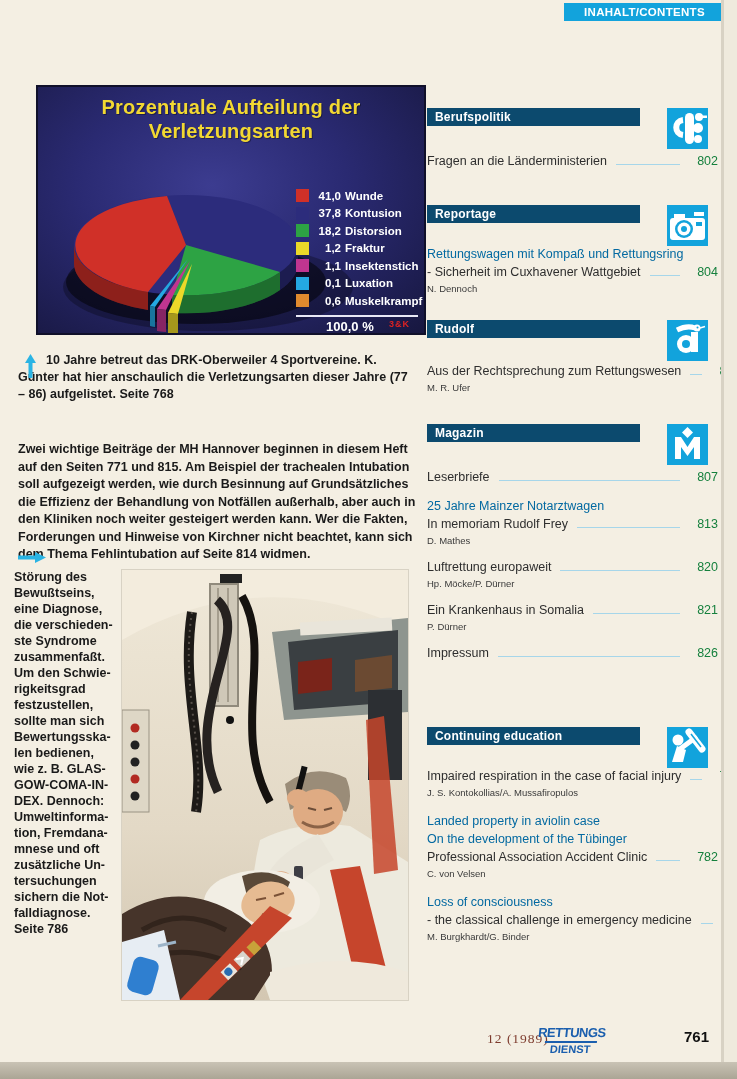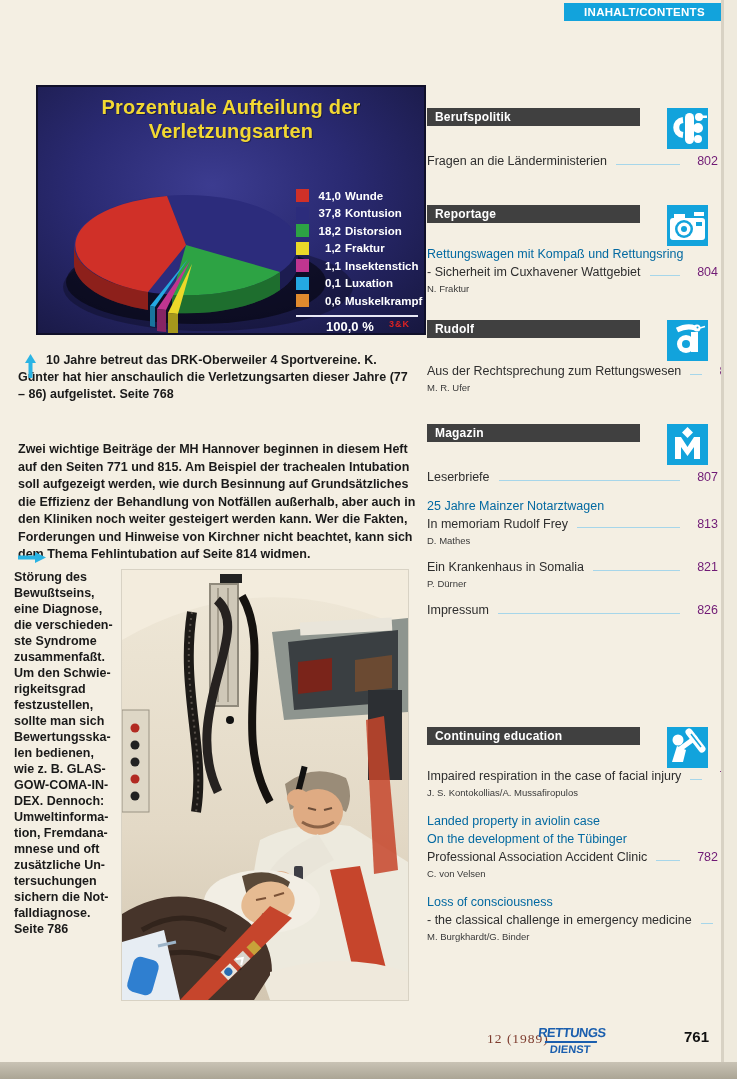--- a/index.html
+++ b/index.html
@@ -41,34 +41,34 @@
   .sidenote-wrap{position:absolute;left:14px;top:552px;width:108px;}
   .right-arrow{display:block;margin-left:4px;margin-bottom:6px;}
   .sidenote{font-weight:bold;font-size:12.5px;line-height:16px;white-space:pre-line;}
   
   .photo{position:absolute;left:122px;top:570px;width:286px;height:430px;overflow:hidden;
       box-shadow:0 0 0 1px #d8d2c4;}
   
   .toc{position:absolute;left:420px;top:0;width:300px;}
   .toc-section{position:absolute;left:0;width:300px;}
   .sec-0{top:108px;} .sec-1{top:205px;} .sec-2{top:320px;} .sec-3{top:424px;} .sec-4{top:727px;}
-  .sec-bar{position:absolute;left:7px;top:0;width:213px;height:18px;background:#404040;
+  .sec-bar{position:absolute;left:7px;top:0;width:213px;height:18px;background:#0c4a6e;
       display:flex;align-items:center;}
   .sec-bar span{color:#fff;font-weight:bold;font-size:12px;margin-left:8px;letter-spacing:.2px;}
   .sec-icon{position:absolute;left:247px;top:0;width:41px;height:41px;}
   .sec-items{position:absolute;left:7px;top:40px;width:291px;}
   .sec-0 .sec-items{top:44px;} .sec-1 .sec-items{top:40px;} .sec-2 .sec-items{top:42px;}
   .sec-3 .sec-items{top:44px;} .sec-4 .sec-items{top:40px;}
   .toc-item{margin-bottom:11px;}
   .sec-4 .toc-item{margin-bottom:13px;}
   .toc-title{font-size:12.5px;line-height:18px;color:#0369a1;}
   .toc-last{display:flex;align-items:baseline;}
   .toc-last .t{font-size:12.5px;line-height:18px;color:#2e2e2e;white-space:nowrap;}
   .leader{flex:1;border-bottom:1.5px solid #a6d6ea;margin:0 8px 3px 9px;min-width:12px;}
-  .pg{width:30px;text-align:right;font-size:12.5px;color:#701a75;flex:none;}
+  .pg{width:30px;text-align:right;font-size:12.5px;color:#15803d;flex:none;}
   .authors{font-size:9.5px;color:#3a3a3a;margin-top:2px;line-height:12px;}
   
   .issue{position:absolute;left:487px;top:1031px;font-family:"Liberation Serif",serif;
       font-size:13.5px;color:#7d3b2d;letter-spacing:1px;}
   .logo{position:absolute;left:536px;top:1026px;color:#1b5fae;font-weight:bold;
       transform:skewX(-6deg);text-align:center;width:70px;}
   .logo-top{font-size:13px;letter-spacing:-.5px;line-height:13px;}
   .logo-bot{font-size:11px;line-height:11px;border-top:2px solid #1b5fae;display:inline-block;
       padding:1px 6px 0 6px;margin-top:0;}
   .pagenum-big{position:absolute;left:684px;top:1028px;font-weight:bold;font-size:15px;color:#111;}
@@ -312,21 +312,21 @@
             <rect x="29" y="17" width="6" height="4" fill="#12a3dc"></rect>
           </svg></div>
         <div class="sec-items">
           <div class="toc-item">
             <div class="toc-title">Rettungswagen mit Kompaß und Rettungsring</div>
             <div class="toc-last">
               <span class="t">- Sicherheit im Cuxhavener Wattgebiet</span>
               <div class="leader"></div>
               <span class="pg">804</span>
             </div>
-            <div class="authors">N. Fraktur</div>
+            <div class="authors">N. Dennoch</div>
           </div>
         </div>
       </div>
       <div class="toc-section sec-2">
         <div class="sec-bar">
           <span>Rudolf</span>
         </div>
         <div class="sec-icon"><svg width="41" height="41" viewBox="0 0 41 41">
             <rect width="41" height="41" fill="#12a3dc"></rect>
             <path d="M10 10 Q20 5 28 8" stroke="#fff" stroke-width="5" fill="none"></path>
@@ -369,20 +369,28 @@
             <div class="toc-title">25 Jahre Mainzer Notarztwagen</div>
             <div class="toc-last">
               <span class="t">In memoriam Rudolf Frey</span>
               <div class="leader"></div>
               <span class="pg">813</span>
             </div>
             <div class="authors">D. Mathes</div>
           </div>
           <div class="toc-item">
             <div class="toc-last">
+              <span class="t">Luftrettung europaweit</span>
+              <div class="leader"></div>
+              <span class="pg">820</span>
+            </div>
+            <div class="authors">Hp. Möcke/P. Dürner</div>
+          </div>
+          <div class="toc-item">
+            <div class="toc-last">
               <span class="t">Ein Krankenhaus in Somalia</span>
               <div class="leader"></div>
               <span class="pg">821</span>
             </div>
             <div class="authors">P. Dürner</div>
           </div>
           <div class="toc-item">
             <div class="toc-last">
               <span class="t">Impressum</span>
               <div class="leader"></div>

